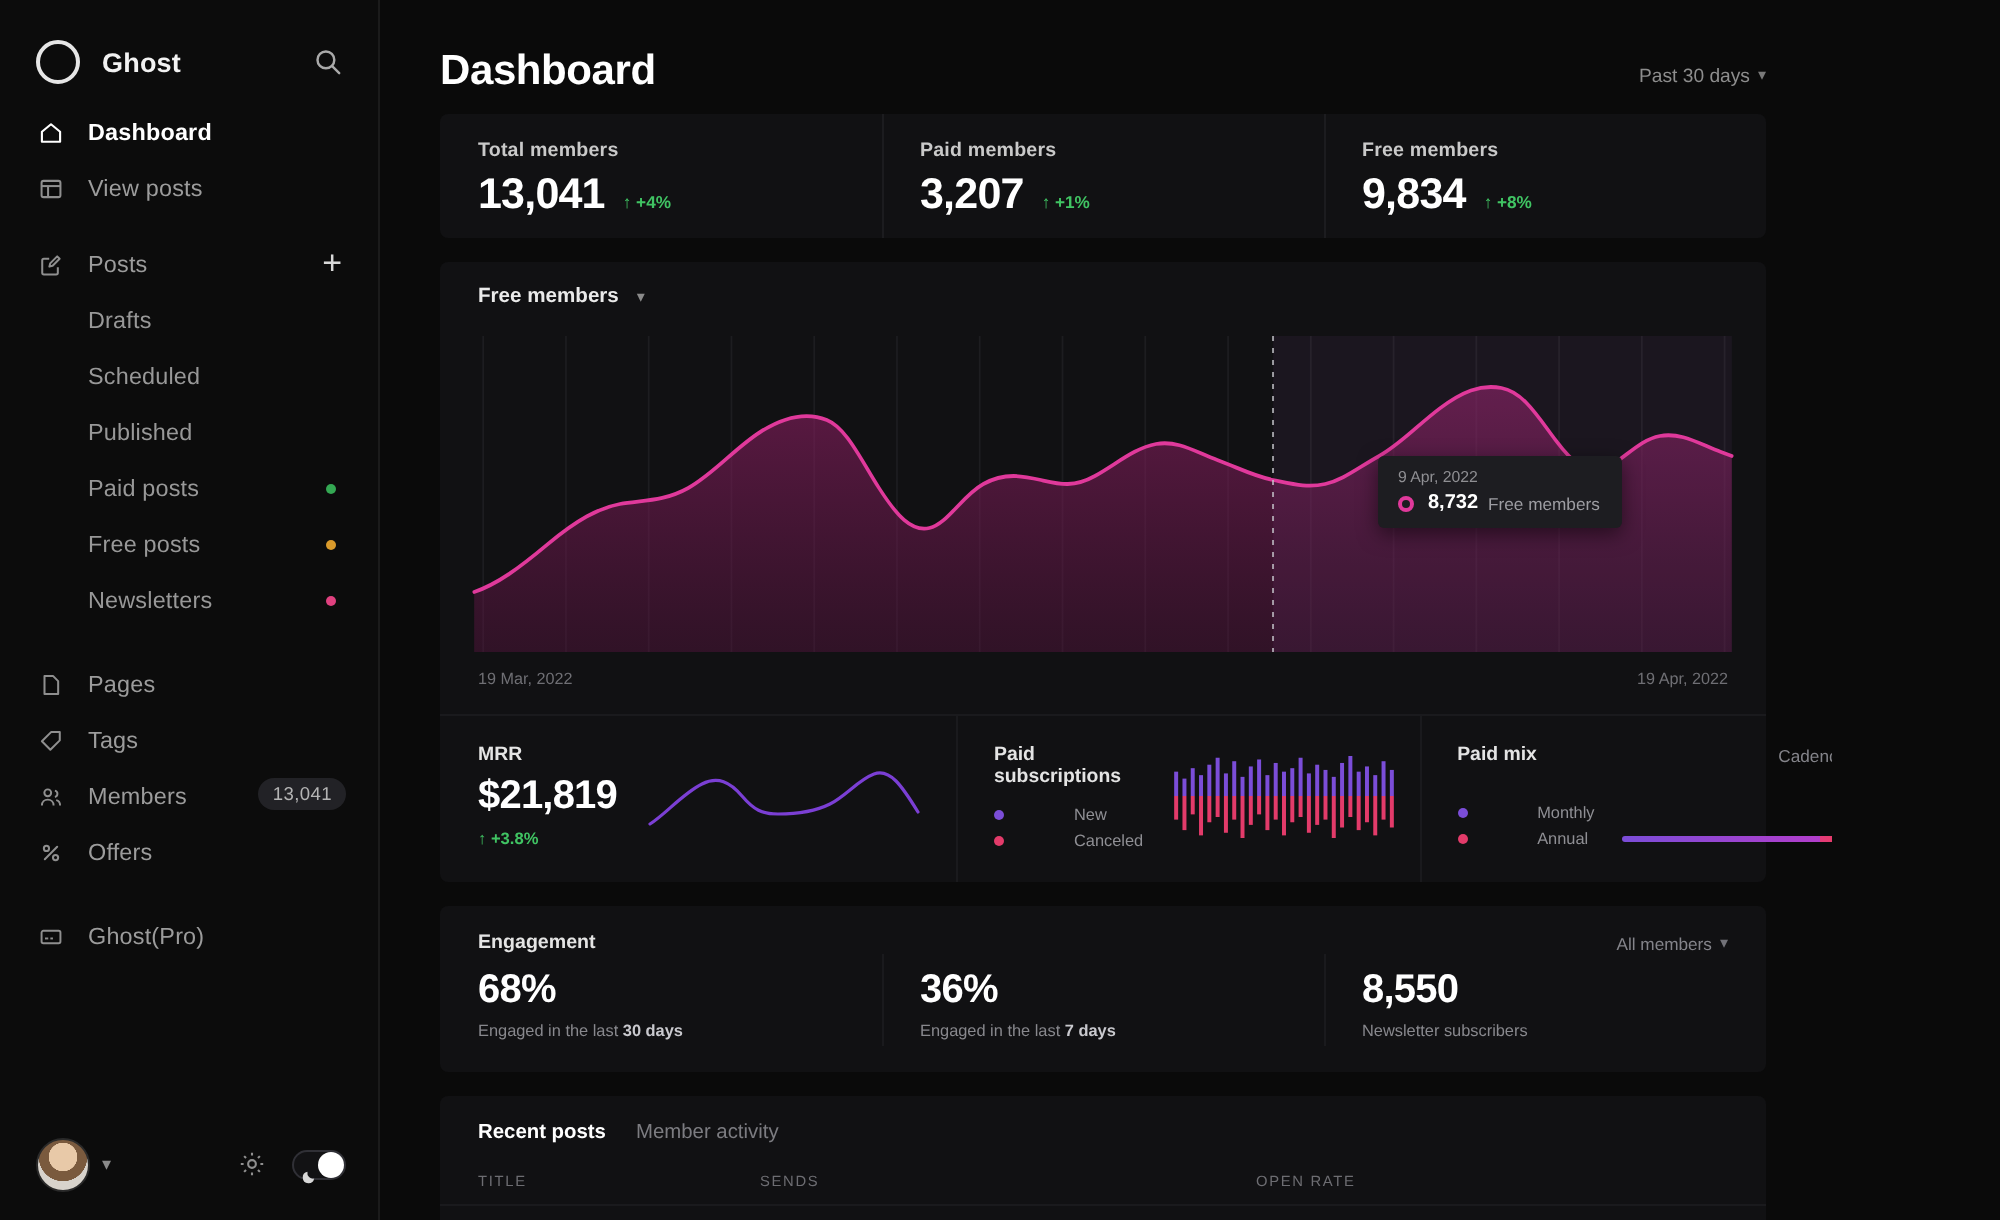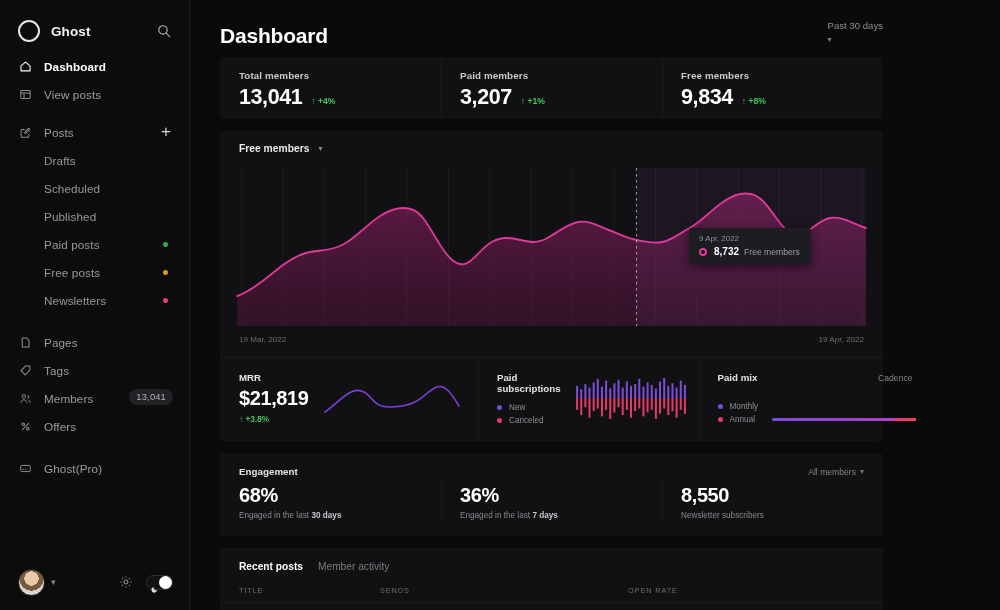--- a/index.html
+++ b/index.html
@@ -105,21 +105,21 @@
     display: flex; align-items: flex-end;
     height: 48px; padding-top: 12px;
   }
   .page-title {
     font-size: 21px; font-weight: bold; color: #ffffff;
     letter-spacing: -.2px;
   }
   .head-spacer { flex: 1; }
   .range-select {
     font-size: 9.6px; color: #8d8d8d; display: flex;
-    align-items: flex-start; gap: 4px; padding-bottom: 4px; flex-direction: column;
+    align-items: flex-start; gap: 4px; padding-bottom: 4px;
   }
   .caret { font-size: 8px; opacity: .85; }
 
   .card {
     background: #111113;
     border-radius: 4px;
     margin-bottom: 12px;
   }
 
   
@@ -174,21 +174,21 @@
   .mini-subs { flex: 1; display: flex; }
   .mini-mix { flex: 0 0 240px; padding-right: 18px; }
   .mini-title { font-size: 9.7px; font-weight: bold; color: #e4e4e4; }
   .mrr-value {
     font-size: 20px; font-weight: bold; color: #ffffff;
     margin-top: 4px; letter-spacing: -.4px;
   }
   .mrr-delta { font-size: 8.3px; color: #40c463; margin-top: 4px; font-weight: bold; }
   .mini-graph { flex: 1; display: flex; align-items: center; padding: 0 12px 0 14px; }
   .legend { margin-top: 9px; }
-  .legend-row { display: flex; align-items: center; margin-top: 4px; }
+  .legend-row { display: flex; align-items: center; margin-top: 4px; gap: 28px; }
   .legend-dot { width: 5px; height: 5px; border-radius: 50%; margin-right: 7px; }
   .legend-label { font-size: 8.2px; color: #8f8f94; }
   .mix-head { display: flex; align-items: center; }
   .mix-head .mini-title { flex: 1; }
   .mix-select { font-size: 8.6px; color: #84848a; display: flex; align-items: center; gap: 4px; }
   .mix-body { display: flex; align-items: flex-end; margin-top: 9px; }
   .mix-bar-wrap { flex: 1; padding-left: 14px; padding-bottom: 3px; }
   .mix-bar { height: 3px; border-radius: 2px; display: flex; overflow: hidden; }
   .mix-bar .seg-a { background: linear-gradient(90deg,#7b4dd8,#b23ecb); }
   .mix-bar .seg-b { background: linear-gradient(90deg,#e33b7a,#f0414b); }

